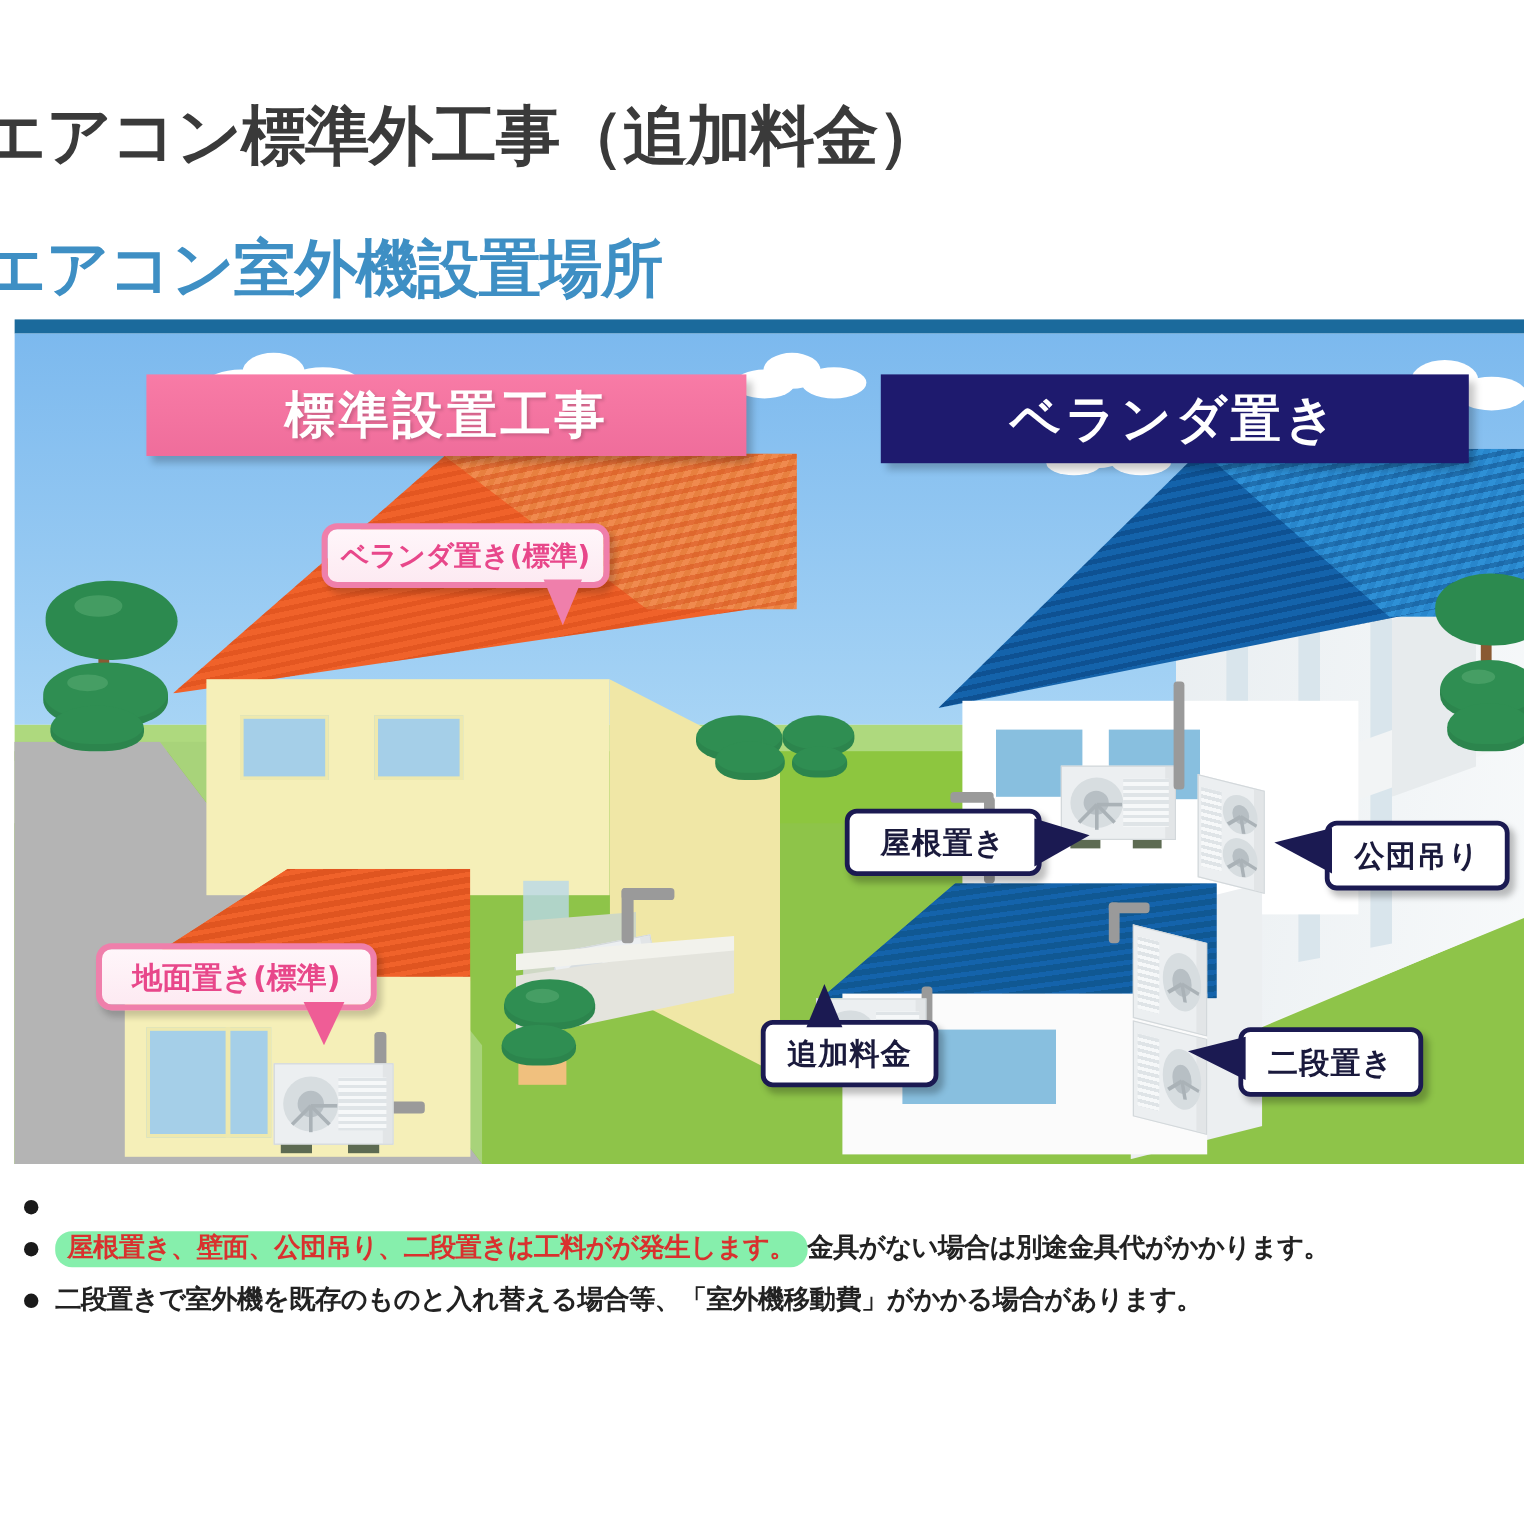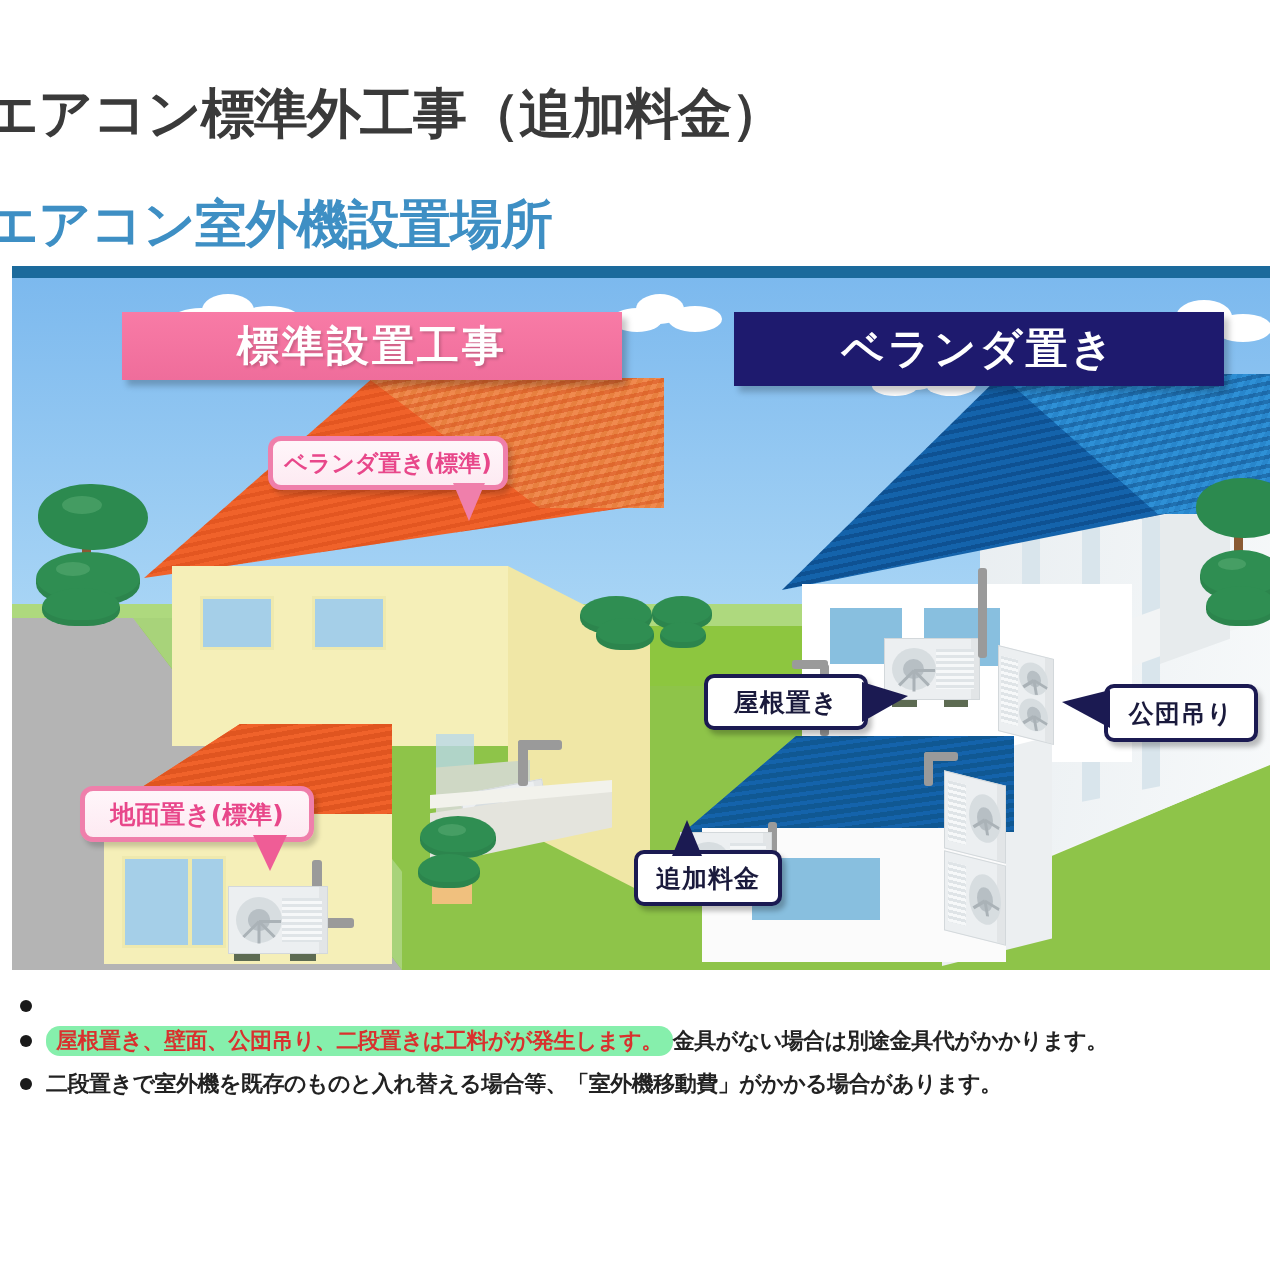--- a/index.html
+++ b/index.html
@@ -472,20 +472,24 @@
     <span class="tail" style="right:-44px;top:4px;border-top:14px solid transparent;border-bottom:26px solid transparent;border-left:46px solid #1b1a52;"></span>
   </div>
   <div class="lbl lbl-navy lbl-kodan">
     <span>公団吊り</span>
     <span class="tail" style="left:-46px;top:2px;border-top:12px solid transparent;border-bottom:26px solid transparent;border-right:48px solid #1b1a52;"></span>
   </div>
   <div class="lbl lbl-navy lbl-wall">
     <span>追加料金</span>
     <span class="tail" style="left:34px;top:-34px;border-left:15px solid transparent;border-right:15px solid transparent;border-bottom:36px solid #1b1a52;"></span>
   </div>
+  <div class="lbl lbl-navy lbl-nidan">
+    <span>二段置き</span>
+    <span class="tail" style="left:-46px;top:4px;border-top:12px solid transparent;border-bottom:24px solid transparent;border-right:48px solid #1b1a52;"></span>
+  </div>
 
 </div>
 
 <div id="notes">
 
   <div class="note">
     <span class="dot"></span>
   </div>
 
   <div class="note">

